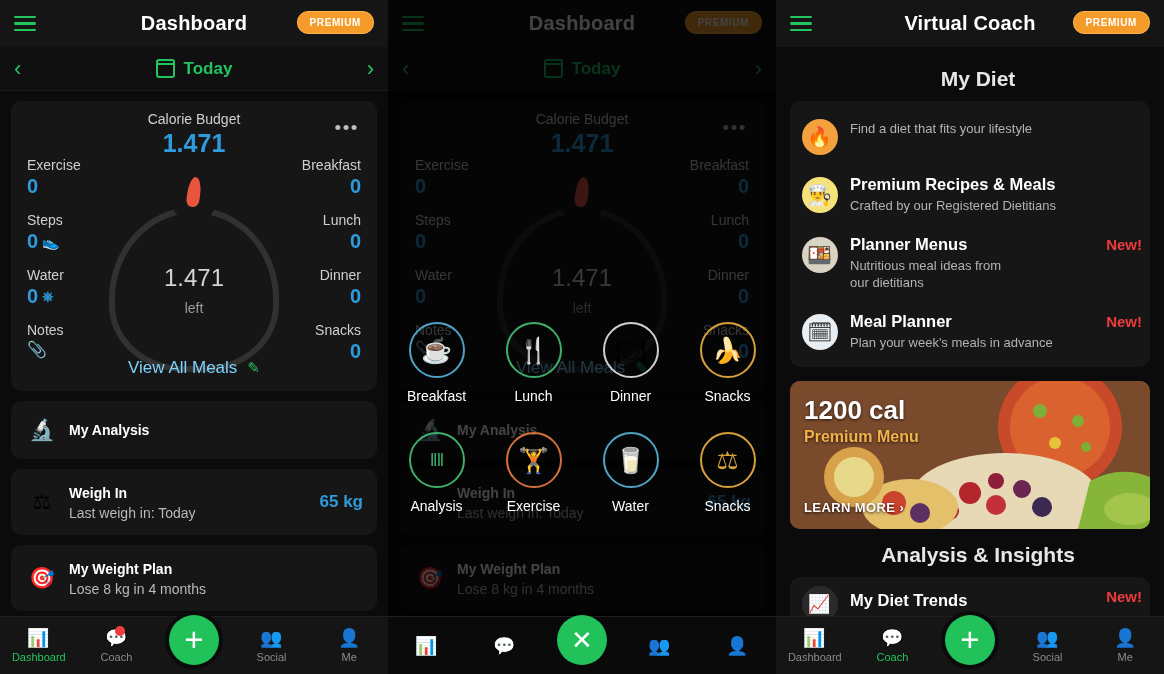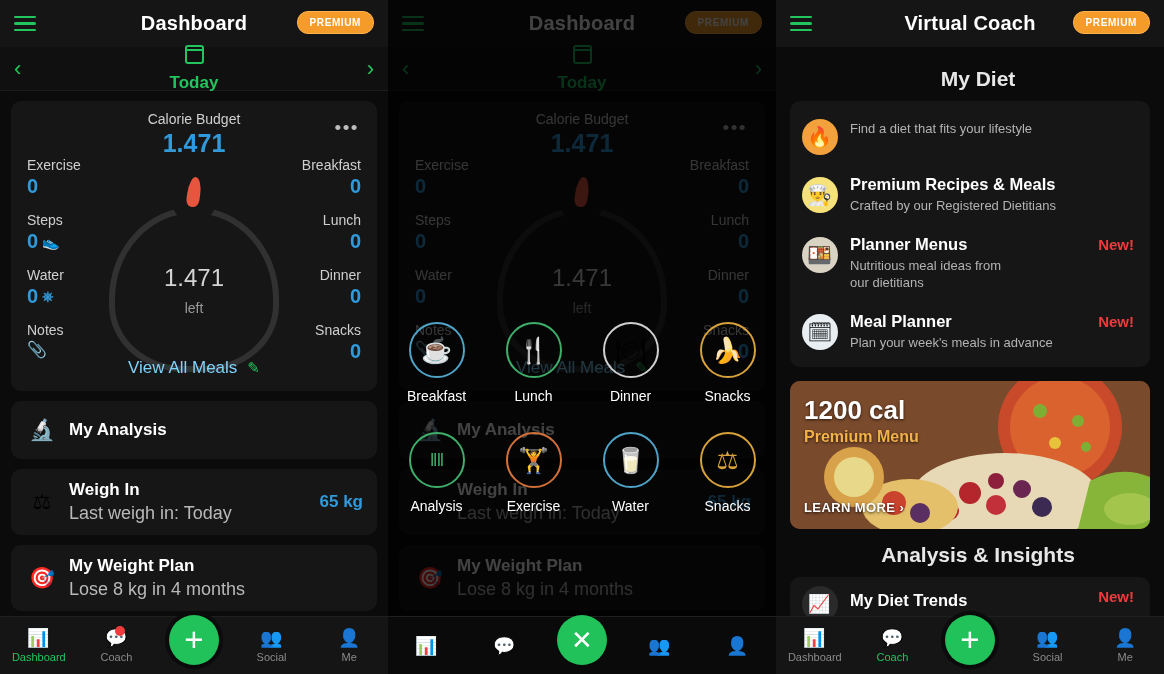--- a/index.html
+++ b/index.html
@@ -33,21 +33,21 @@
     border:1px solid #ffb24d;
   }
 
   
   .datebar {
     height:44px; background:#101010; display:flex; align-items:center;
     justify-content:space-between; padding:0 14px;
     border-bottom:1px solid #1d1d1d;
   }
   .chev { color:#22c55e; font-size:22px; line-height:1; }
-  .datebar-center { display:flex; align-items:center; gap:9px; color:#22c55e; font-size:17px; font-weight:bold;flex-direction:column; }
+  .datebar-center { display:flex; align-items:center; gap:9px; color:#22c55e; font-size:17px; font-weight:bold; }
   .cal-icon { width:19px; height:19px; border:2px solid #22c55e; border-radius:3px; position:relative; }
   .cal-icon::before { content:""; position:absolute; left:0; right:0; top:2px; height:2px; background:#22c55e; }
 
   
   .card {
     background:#161616; border-radius:10px; margin:10px 11px; position:relative;
   }
   .cal-card { height:290px; padding:10px 0 0; }
   .cal-title { text-align:center; color:#cfcfcf; font-size:14px; }
   .cal-value { text-align:center; color:#2f9bdc; font-size:25px; font-weight:bold; margin-top:2px; }
@@ -86,22 +86,22 @@
   }
   .viewall-txt { color:#7dd3fc; font-size:17px; font-weight:normal; }
   .pencil { color:#22c55e; font-size:15px; }
 
   
   .row {
     background:#161616; border-radius:10px; margin:10px 11px; min-height:58px;
     display:flex; align-items:center; padding:0 14px; position:relative;
   }
   .row-ico { width:34px; font-size:21px; text-align:center; margin-right:10px; }
-  .row-title { color:#fff; font-size:17px; font-weight:bold; }
-  .row-sub { color:#b9b9b9; font-size:18px; margin-top:3px; }
+  .row-title { color:#fff; font-size:14px; font-weight:bold; }
+  .row-sub { color:#b9b9b9; font-size:14px; margin-top:3px; }
   .row-right { position:absolute; right:14px; color:#2f9bdc; font-size:17px; font-weight:bold; }
   .row-tall { min-height:66px; }
 
   
   .bottomnav {
     position:absolute; bottom:0; left:0; right:0; height:58px;
     background:#151515; display:flex; align-items:center;
     border-top:1px solid #1f1f1f;
   }
   .nav-item { flex:1; text-align:center; position:relative; }
@@ -145,21 +145,21 @@
   .sec-title { color:#e7e7e7; font-size:21px; font-weight:bold; margin:20px 0 10px 16px;text-align:center; }
   .diet-card { background:#161616; border-radius:10px; margin:0 14px; padding:6px 0; }
   .diet-row { display:flex; align-items:flex-start; padding:10px 12px; position:relative; }
   .diet-ico {
     width:36px; height:36px; border-radius:50%; flex:0 0 36px;
     display:flex; align-items:center; justify-content:center; font-size:20px;
     margin-right:12px; margin-top:2px;
   }
   .diet-t { color:#fff; font-size:16.5px; font-weight:bold; }
   .diet-s { color:#b3b3b3; font-size:13px; margin-top:3px; line-height:1.35; }
-  .new-tag { position:absolute; right:16px; top:11px; color:#ef3b3b; font-size:15px; font-weight:bold; }
+  .new-tag { position:absolute; right:8px; top:11px; color:#ef3b3b; font-size:15px; font-weight:bold; }
 
   .promo {
     margin:14px; height:148px; border-radius:10px; position:relative; overflow:hidden;
     background:#6f3a24;
   }
   .promo-food { position:absolute; inset:0; }
   .promo-txt { position:absolute; left:14px; top:14px; z-index:3; }
   .promo-cal { color:#fff; font-size:26px; font-weight:bold; text-shadow:0 1px 3px rgba(0,0,0,.7); }
   .promo-sub { color:#f2b24a; font-size:16px; font-weight:bold; margin-top:2px; text-shadow:0 1px 3px rgba(0,0,0,.7); }
   .promo-cta {

